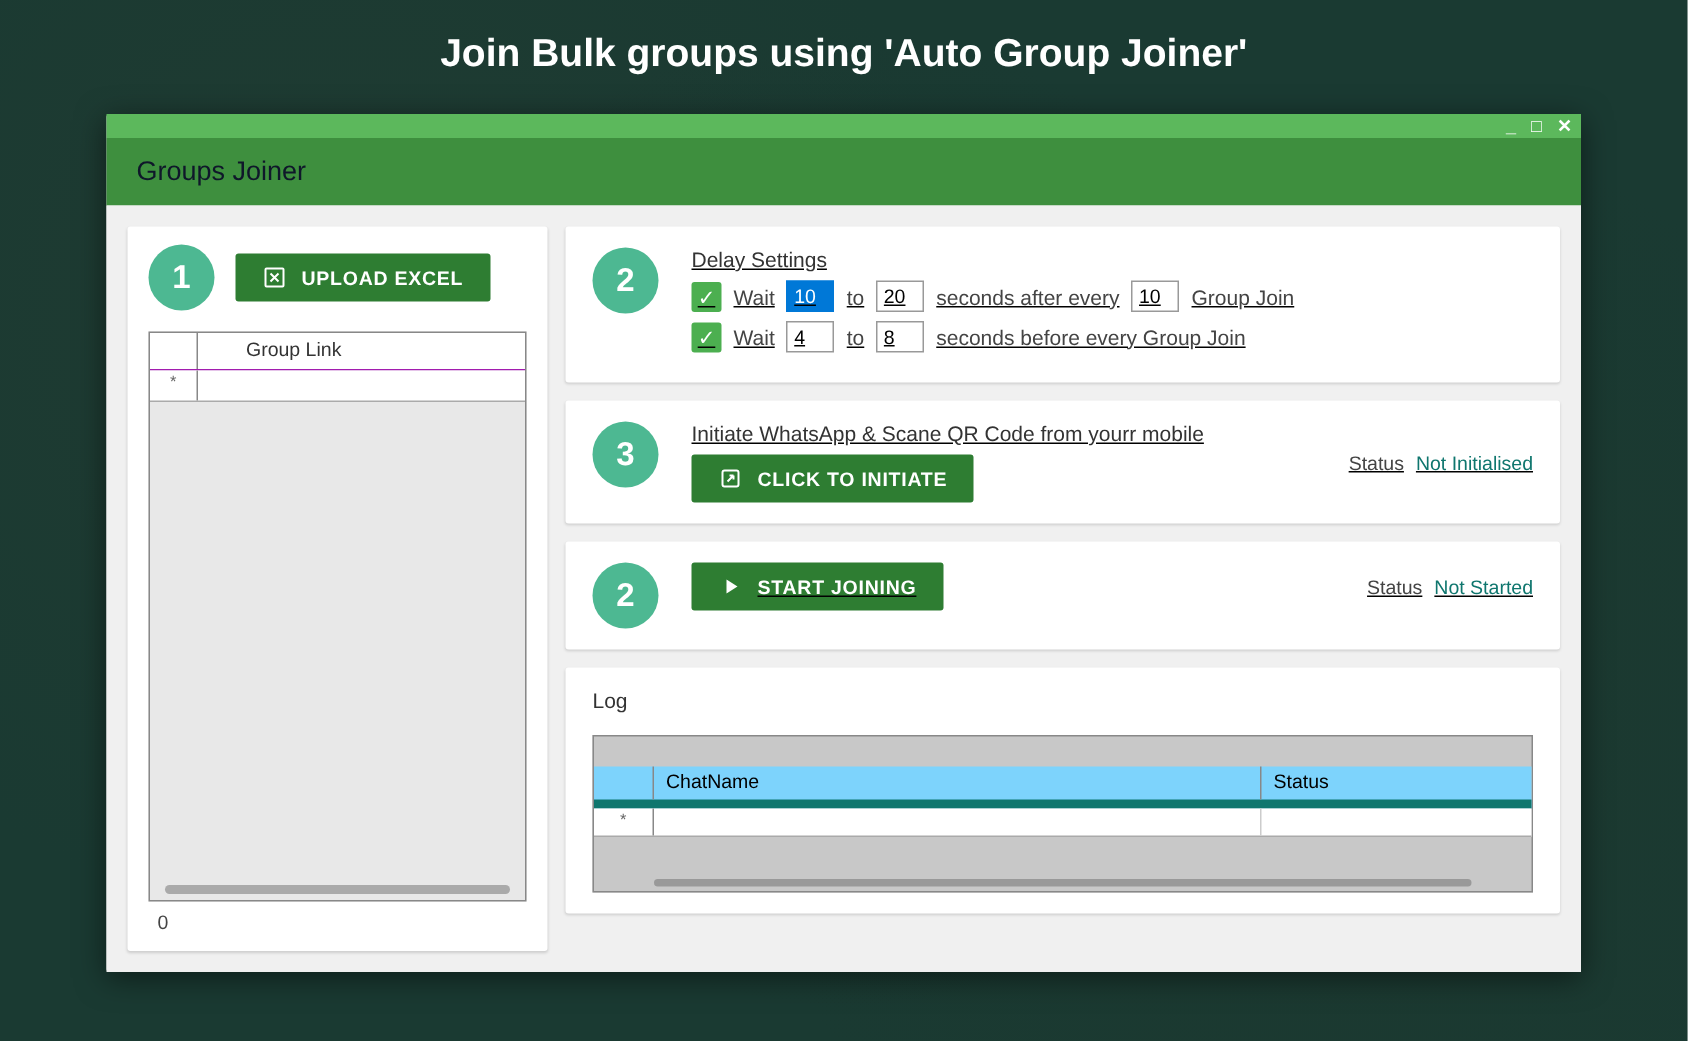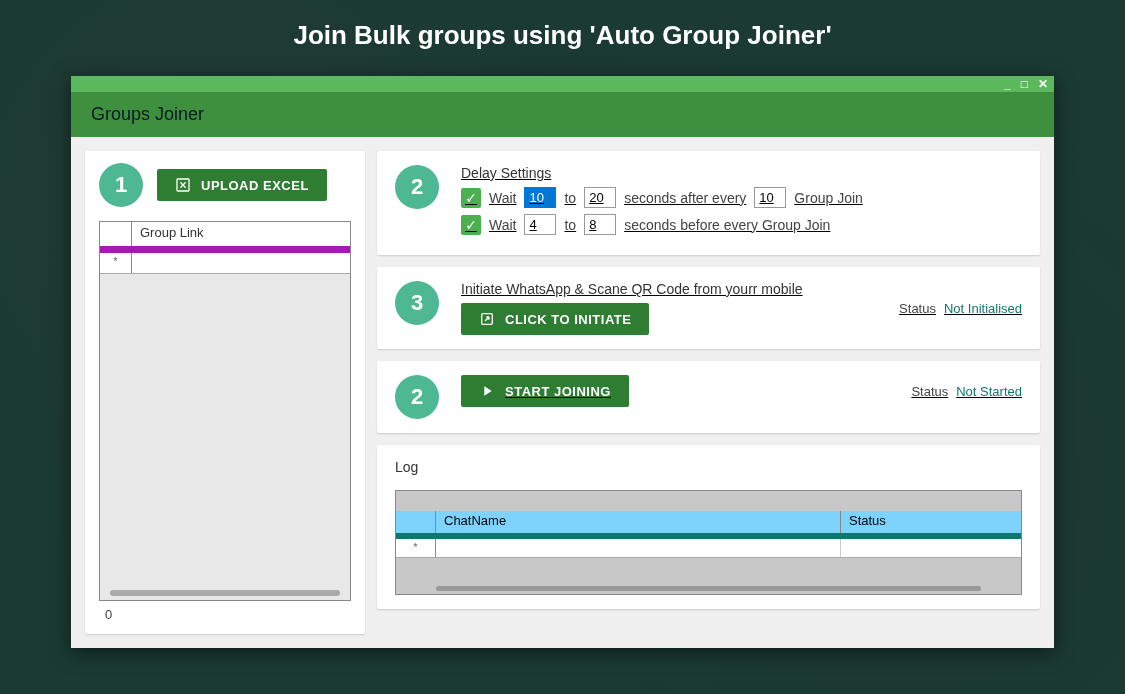--- a/index.html
+++ b/index.html
@@ -106,21 +106,22 @@
     .table-container {
       margin-top: 14px;
       border: 1px solid #888;
       height: 380px;
       background: #e8e8e8;
       position: relative;
     }
     .table-header {
       background: white;
       display: flex;
-      border-bottom: 7px solid #a21caf;
+      border-bottom: 1px solid #a21caf;
+      gap: 24px;
     }
     .th-corner {
       width: 32px;
       border-right: 1px solid #888;
       height: 24px;
     }
     .th-main {
       flex: 1;
       padding: 3px 8px;
       font-size: 13px;

